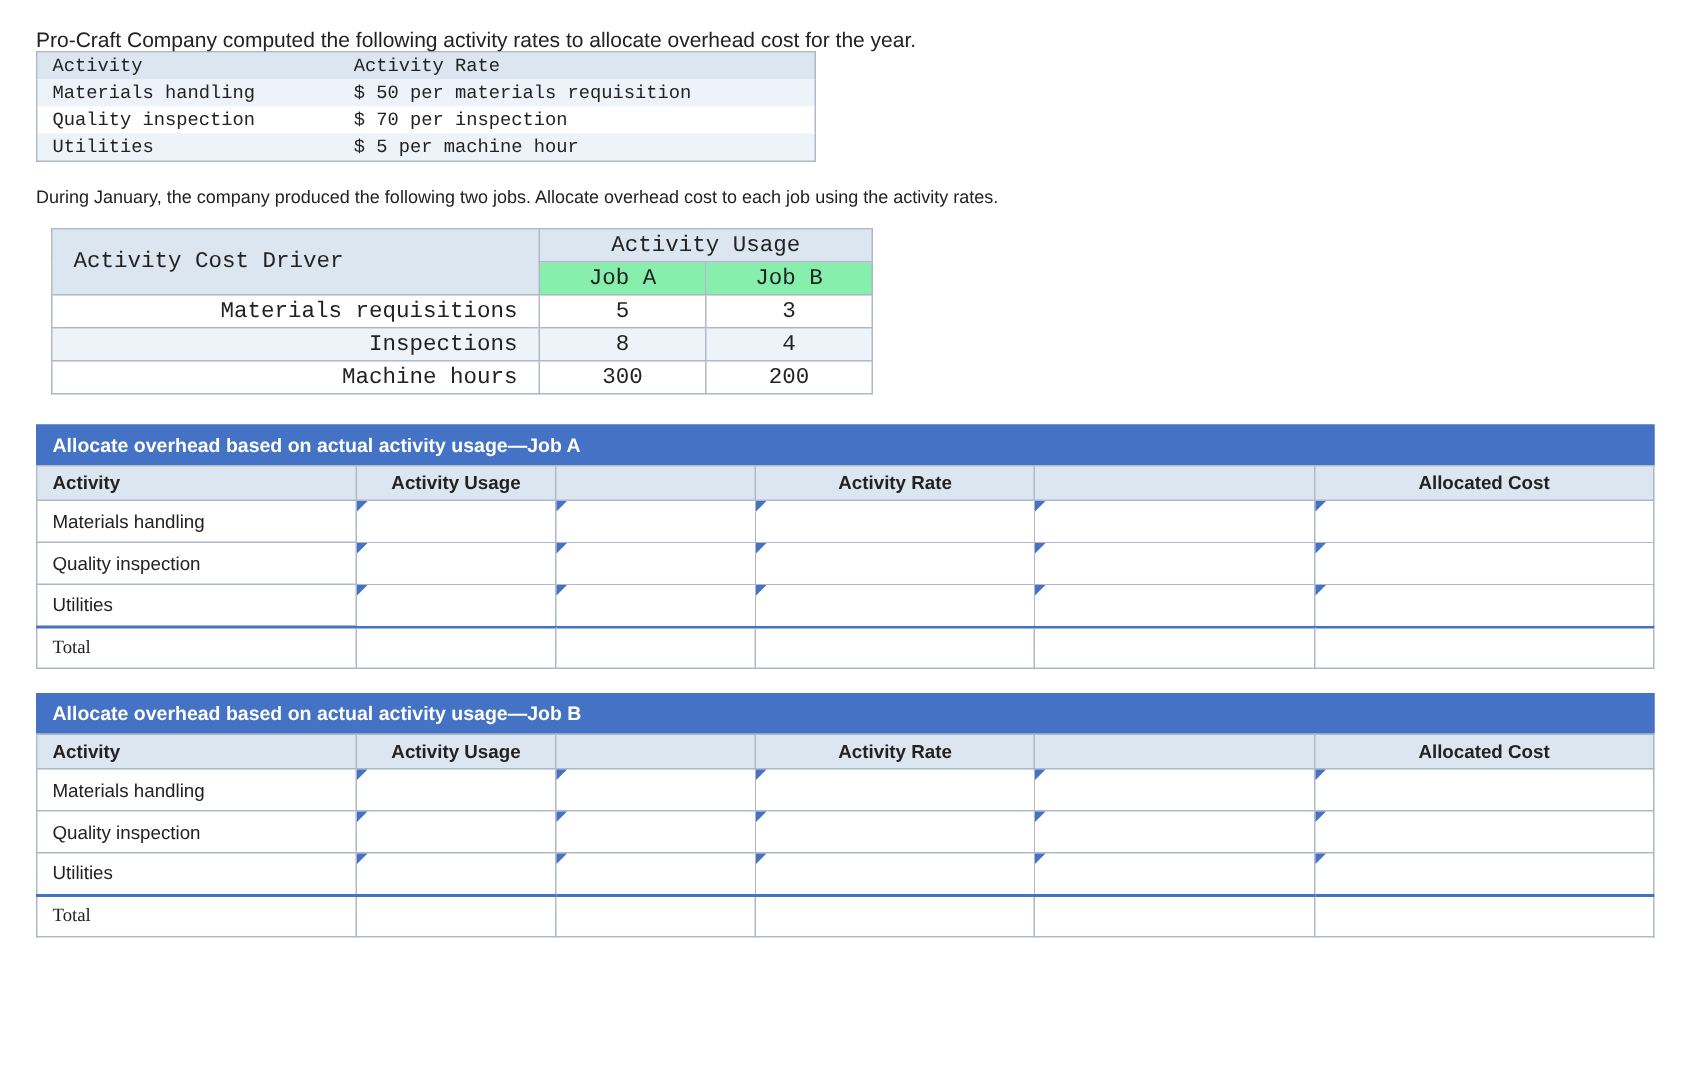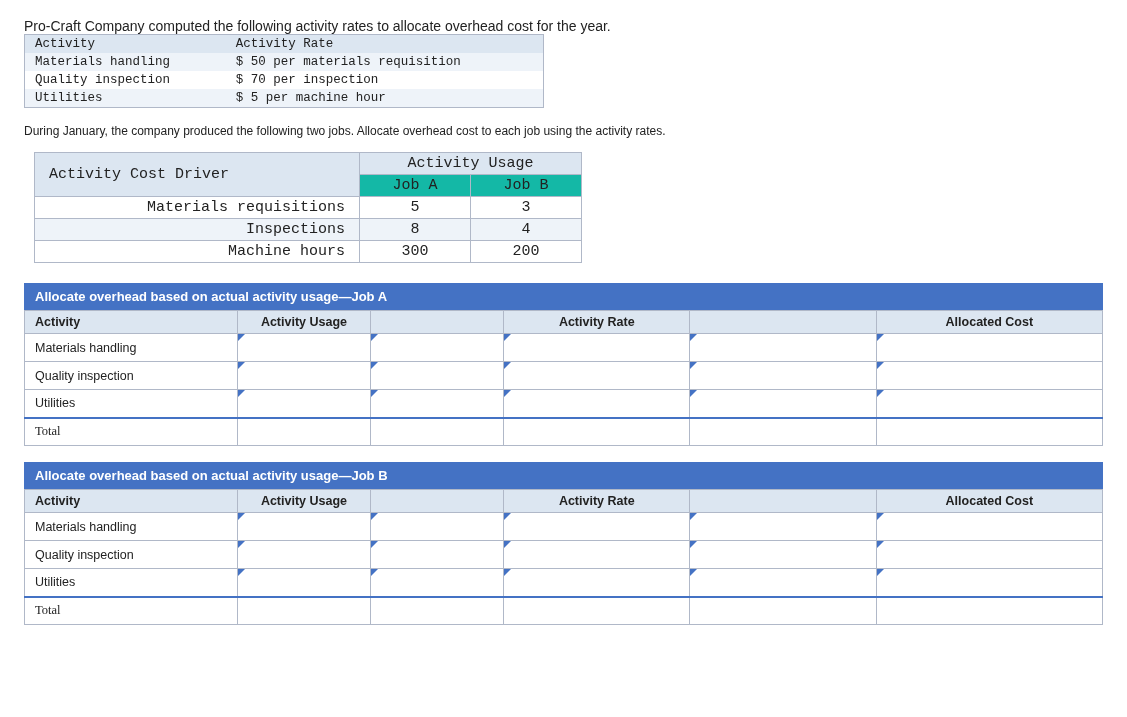--- a/index.html
+++ b/index.html
@@ -54,21 +54,21 @@
       font-family: 'Courier New', monospace;
       font-size: 15px;
       margin-left: 10px;
     }
     .usage-table th, .usage-table td {
       border: 1px solid #b0b8c8;
       padding: 2px 14px;
       text-align: right;
     }
     .usage-table thead tr th {
-      background: #14b8a6;
+      background: #86efac;
       font-weight: normal;
       text-align: center;
     }
     .usage-table thead tr:first-child th {
       background: #dce6f1;
       text-align: center;
       border-bottom: 1px solid #b0b8c8;
     }
     .usage-table td:nth-child(2), .usage-table td:nth-child(3) {
       text-align: center;

